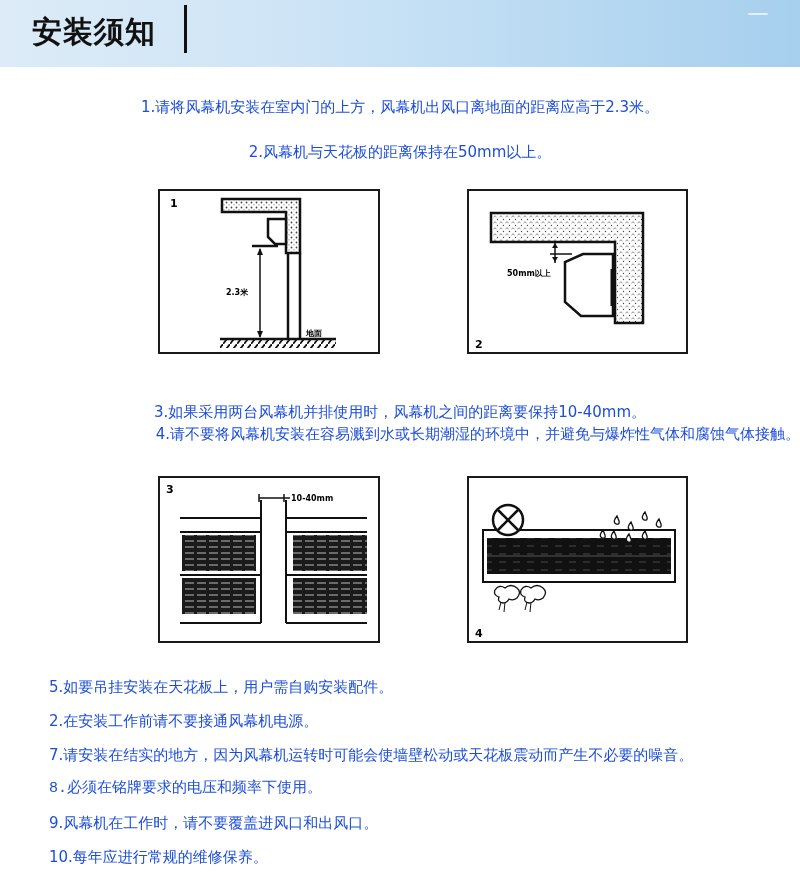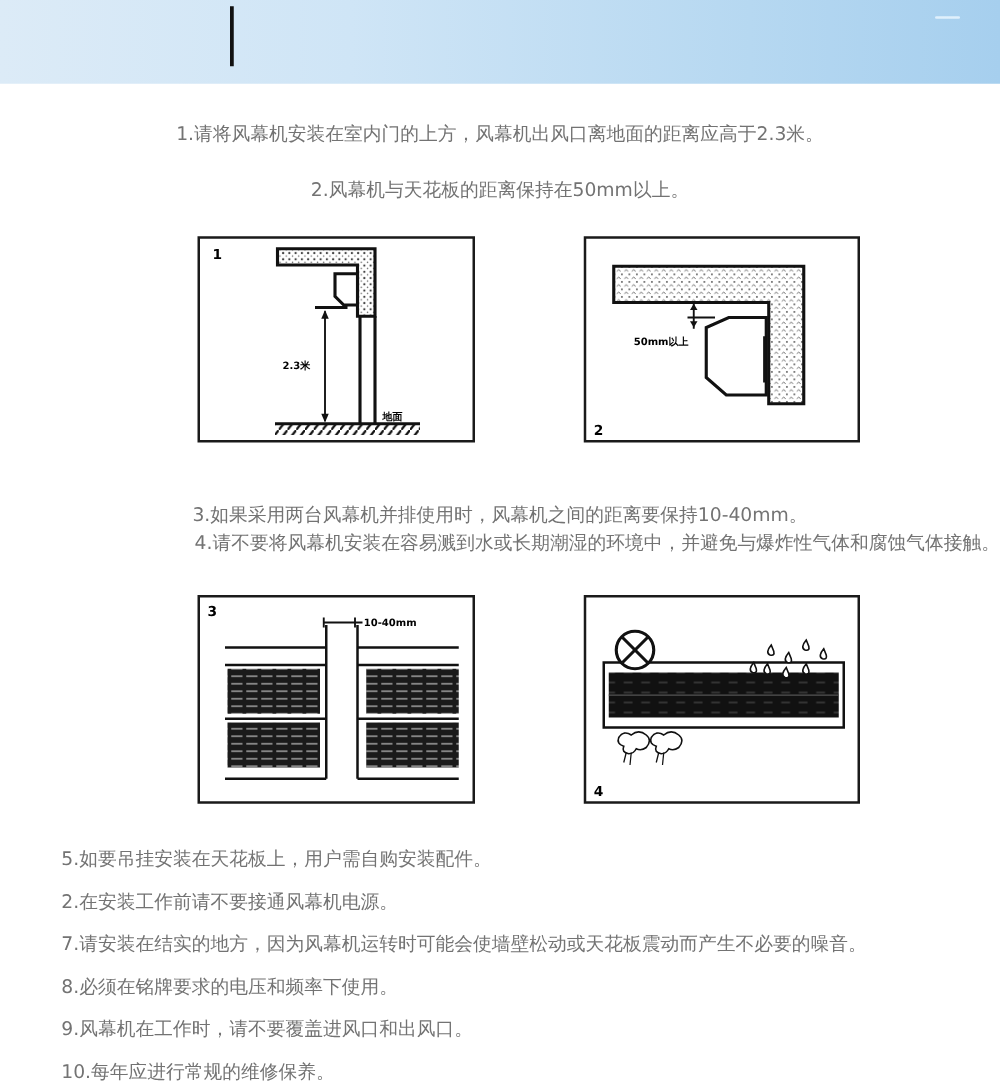--- a/index.html
+++ b/index.html
@@ -5,31 +5,32 @@
   html, body { margin:0; padding:0; }
   body { width:800px; height:872px; background:#ffffff; position:relative; overflow:hidden;
          font-family:"DejaVu Sans","Liberation Sans",sans-serif; color:#222; }
   .header { position:absolute; left:0; top:0; width:800px; height:67px;
             background:linear-gradient(90deg,#dcebf7 0%,#cfe5f6 35%,#b6d8f1 75%,#a6cfee 100%); }
   .header .glint { position:absolute; left:748px; top:13px; width:20px; height:2px; background:#eef7ff; opacity:.8; border-radius:2px; }
   .title-cn { position:absolute; left:32px; top:12px; font-size:30px; font-weight:bold; color:#111; letter-spacing:1px; line-height:40px; }
   .title-sep { position:absolute; left:184px; top:5px; width:3px; height:48px; background:#111; }
   .title-en { position:absolute; left:200px; top:10px; font-size:31px; font-weight:bold; color:#111;
               font-family:"DejaVu Sans",sans-serif; letter-spacing:1.5px; line-height:40px; }
-  .note { position:absolute; font-size:15px; color:#737373; line-height:20px; white-space:nowrap; }
+  .note { position:absolute; font-size:15px; color:#1d4ed8; line-height:20px; white-space:nowrap; }
   .center { left:0; width:800px; text-align:center; }
   .left { left:49px; }
   .fig { position:absolute; border:2px solid #1a1a1a; background:#fff; box-sizing:border-box; }
   .fig svg { position:absolute; left:0; top:0; }
 </style>
 </head>
 <body>
 
 <div class="header">
   <div class="glint"></div>
+  <div class="title-cn">安装须知</div>
   <div class="title-sep"></div>
 </div>
 
 <div class="note center" style="top:97px;">1.请将风幕机安装在室内门的上方，风幕机出风口离地面的距离应高于2.3米。</div>
 <div class="note center" style="top:142px;">2.风幕机与天花板的距离保持在50mm以上。</div>
 
 <div class="fig" style="left:158px;top:189px;width:222px;height:165px;">
   <svg width="222" height="165" viewBox="0 0 222 165">
     <defs>
       <pattern id="dots" width="5" height="5" patternUnits="userSpaceOnUse">
@@ -157,15 +158,15 @@
       <line x1="36" y1="124" x2="35" y2="134" stroke-width="1"></line>
       <line x1="58" y1="124" x2="56" y2="132" stroke-width="1"></line>
       <line x1="62" y1="124" x2="61" y2="134" stroke-width="1"></line>
     </g>
   </svg>
 </div>
 
 <div class="note left" style="top:677px;">5.如要吊挂安装在天花板上，用户需自购安装配件。</div>
 <div class="note left" style="top:711px;">2.在安装工作前请不要接通风幕机电源。</div>
 <div class="note left" style="top:745px;">7.请安装在结实的地方，因为风幕机运转时可能会使墙壁松动或天花板震动而产生不必要的噪音。</div>
-<div class="note left" style="top:779px;">8.必须在铭牌要求的电压和频率下使用。</div>
+<div class="note left" style="top:779px;font-family:Liberation Mono, monospace;">8.必须在铭牌要求的电压和频率下使用。</div>
 <div class="note left" style="top:813px;">9.风幕机在工作时，请不要覆盖进风口和出风口。</div>
 <div class="note left" style="top:847px;">10.每年应进行常规的维修保养。</div>
 
 </body></html>

